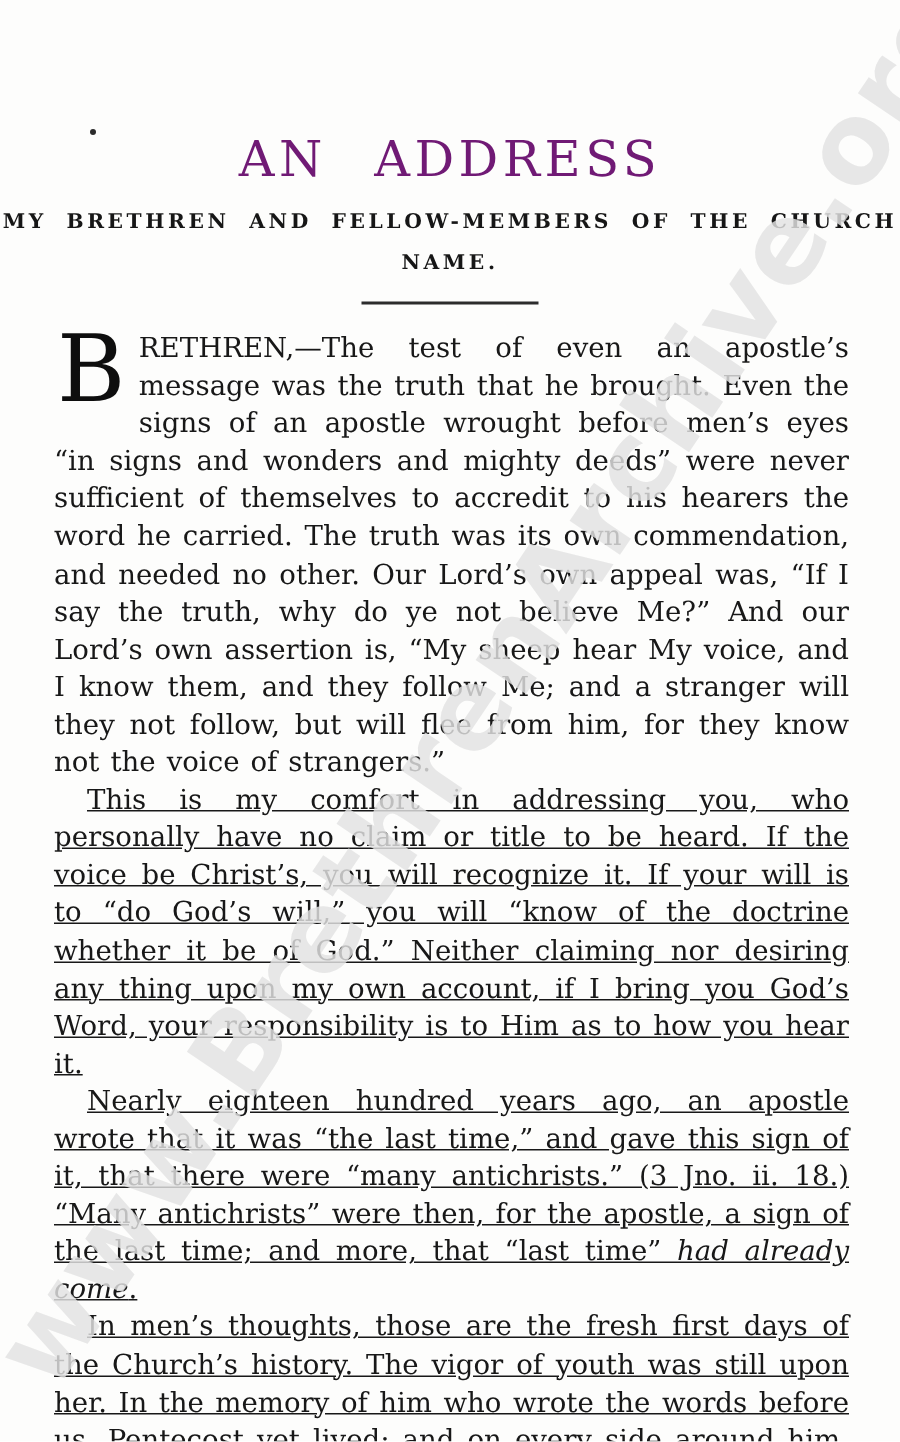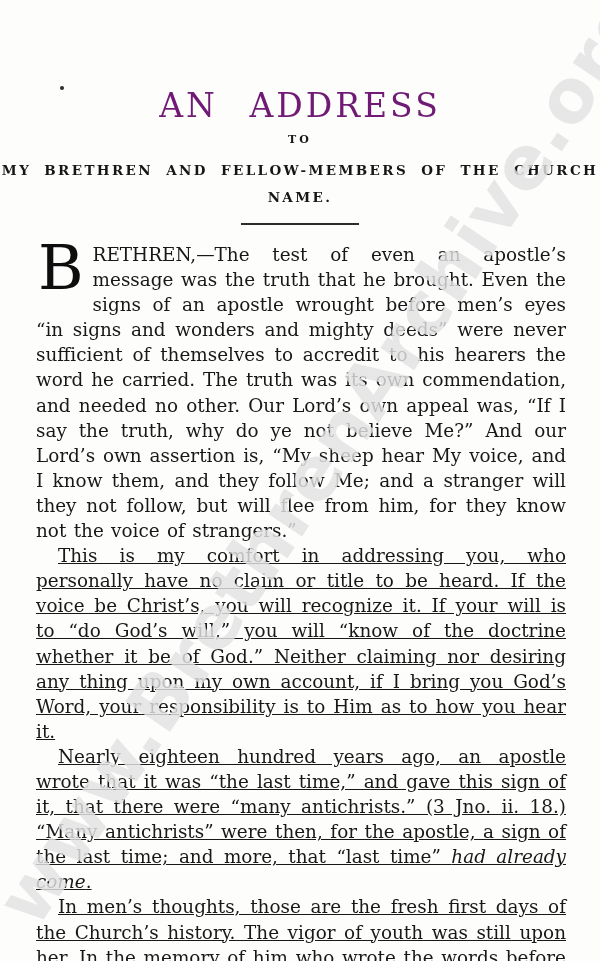--- a/index.html
+++ b/index.html
@@ -109,21 +109,20 @@
 <body>
 
 <div class="page">
 
   <div class="ink-dot"></div>
 
   <div class="watermark">www.BrethrenArchive.org</div>
 
   <h1 class="title">AN ADDRESS</h1>
 
-  <div class="to-label">TO</div>
 
   <div class="subtitle">
     <div>MY BRETHREN AND FELLOW-MEMBERS OF THE CHURCH</div>
     <div>NAME.</div>
   </div>
 
   <div class="divider-rule"></div>
 
   <div class="body-text">
 

